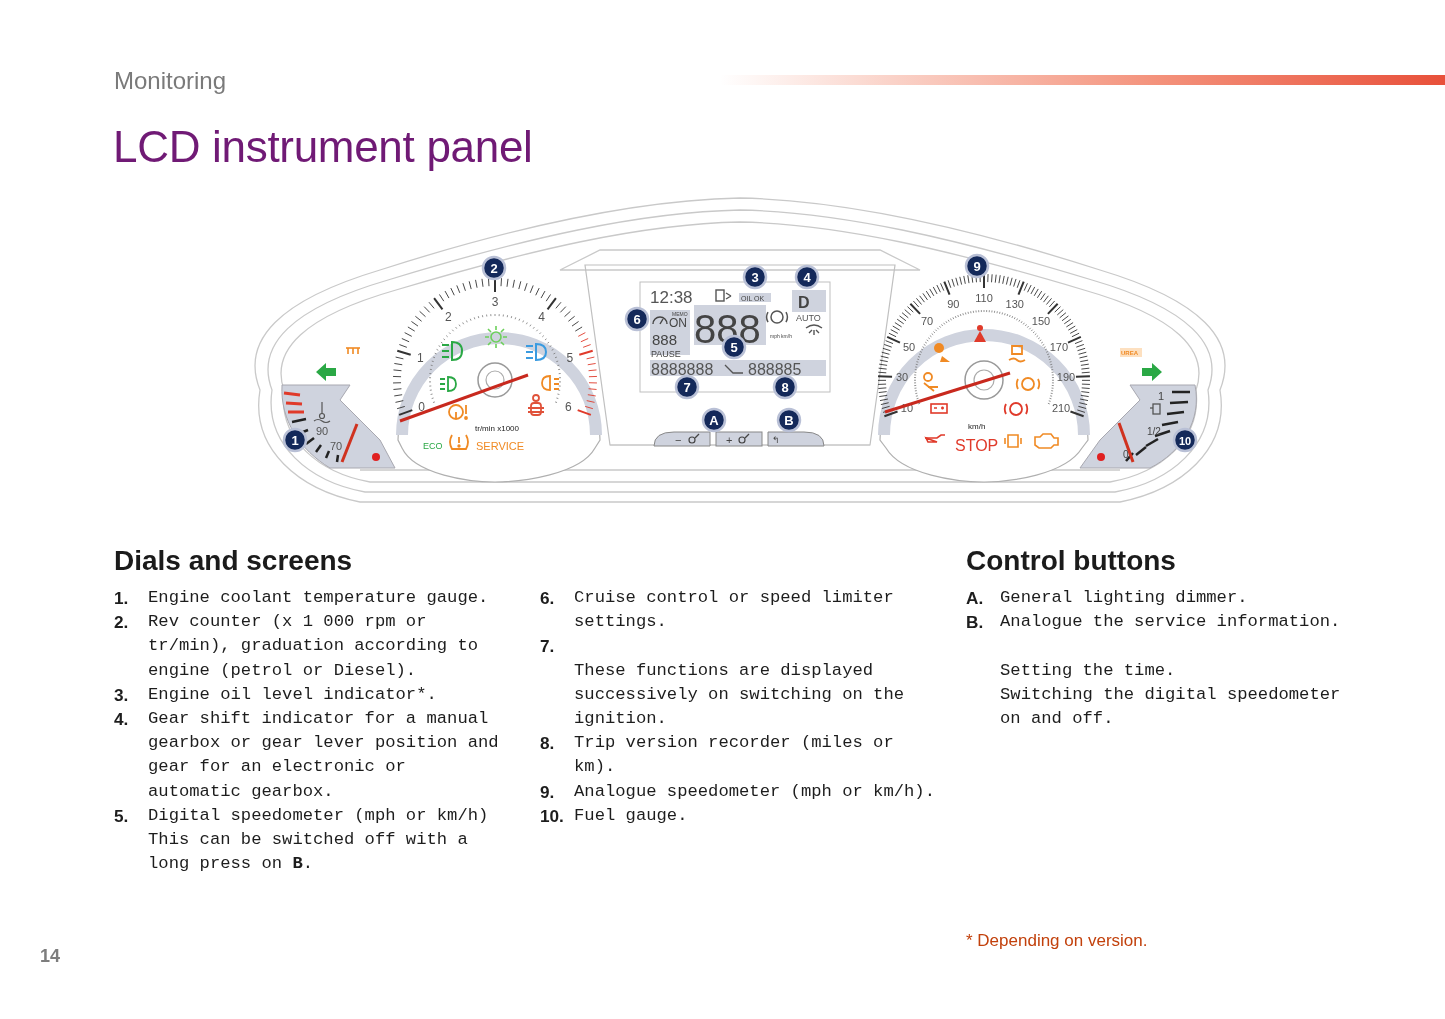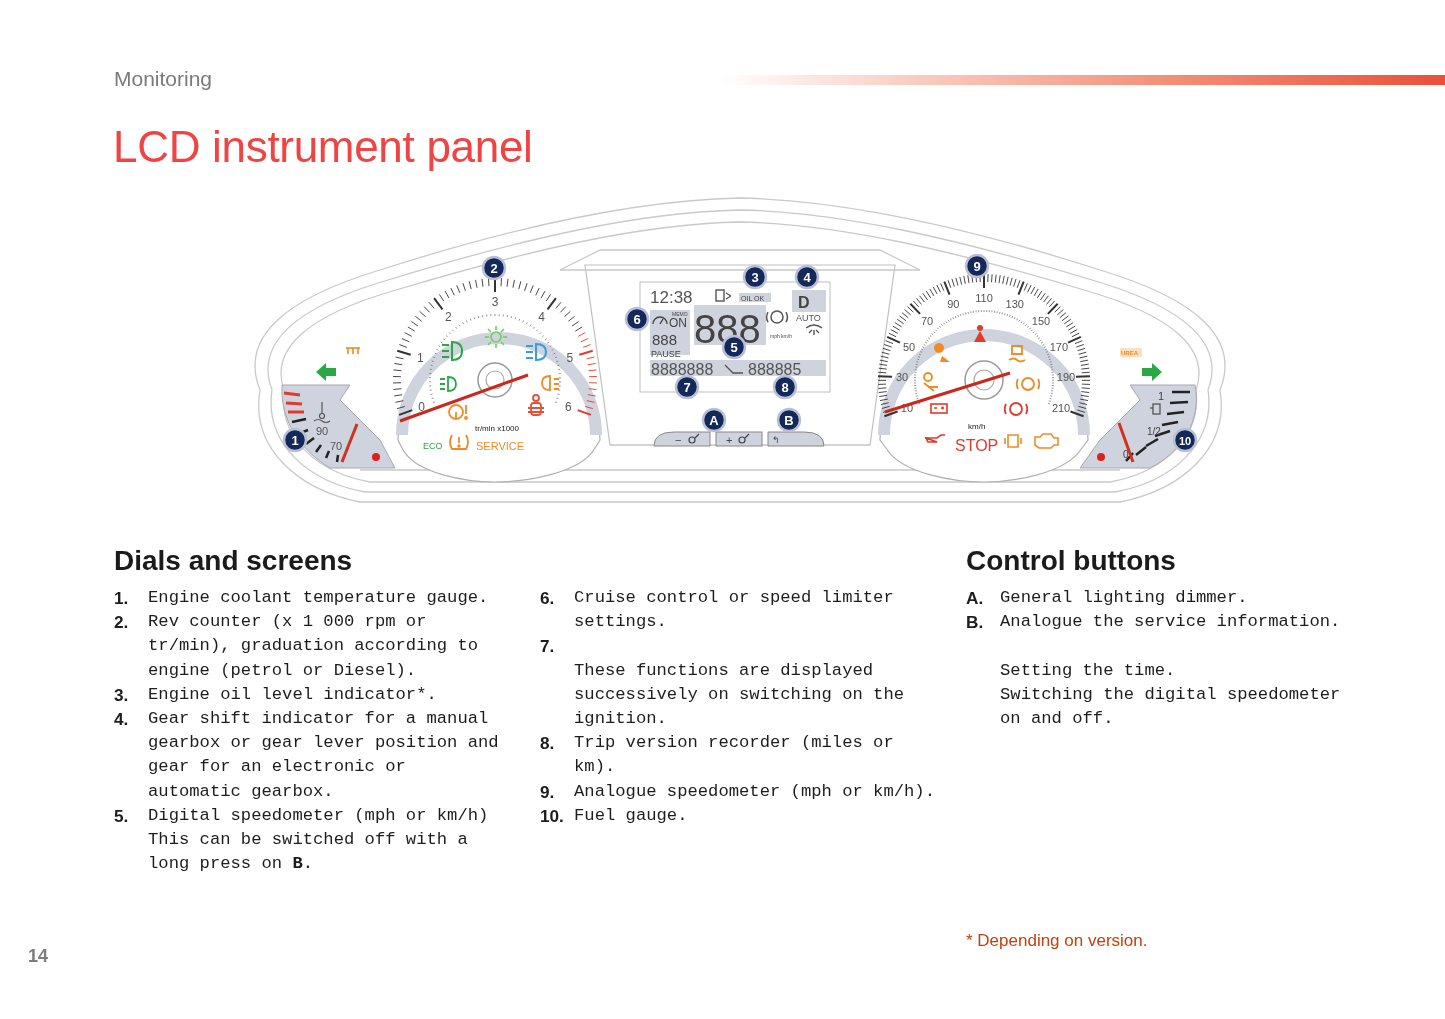--- a/index.html
+++ b/index.html
@@ -1,29 +1,29 @@
 <!DOCTYPE html>
 <html><head>
 <meta charset="utf-8">
 <style>
   html, body { margin:0; padding:0; background:#ffffff; }
   body { width:1445px; height:1019px; position:relative; overflow:hidden;
          font-family:"Liberation Sans", sans-serif; color:#1a1a1a; }
-  .section-label { position:absolute; left:114px; top:67px; font-size:21px; color:#7a7a7a; }
+  .section-label { position:absolute; left:114px; top:67px; font-size:24px; color:#7a7a7a; }
   .rule { position:absolute; left:720px; top:75px; width:725px; height:10px;
           background:linear-gradient(to right, rgba(240,90,60,0) 0%, rgba(240,120,90,0.35) 25%, rgba(240,110,80,0.75) 60%, #e8503a 100%); }
-  .page-title { position:absolute; left:113px; top:122px; font-size:44px; color:#ef4444; font-weight:normal; letter-spacing:-0.3px; }
+  .page-title { position:absolute; left:113px; top:122px; font-size:44px; color:#701a75; font-weight:normal; letter-spacing:-0.3px; }
   .diagram { position:absolute; left:220px; top:190px; width:1040px; height:330px; }
   .h2 { position:absolute; font-size:28px; font-weight:bold; color:#1b1b1b;text-align:right; }
   .list { position:absolute; font-size:17.2px; line-height:24.2px; color:#1d1d1d; }
   .item { display:flex; }
   .num { font-weight:bold; width:34px; flex:none; }
   .txt { flex:1;font-family:Liberation Mono, monospace; }
   .footnote { position:absolute; left:966px; top:912px; font-size:17px; color:#c2410c;margin-top:19px; }
-  .page-num { position:absolute; left:28px; top:946px; font-size:18px; font-weight:bold; color:#7d7d7d; }
+  .page-num { position:absolute; left:40px; top:946px; font-size:18px; font-weight:bold; color:#7d7d7d; }
   svg text { font-family:"Liberation Sans", sans-serif; }
 </style>
 </head>
 <body>
 
 <div class="section-label">Monitoring</div>
 <div class="rule"></div>
 <h1 class="page-title" style="margin:0">LCD instrument panel</h1>
 
 <svg class="diagram" viewBox="0 0 1040 330" xmlns="http://www.w3.org/2000/svg">

